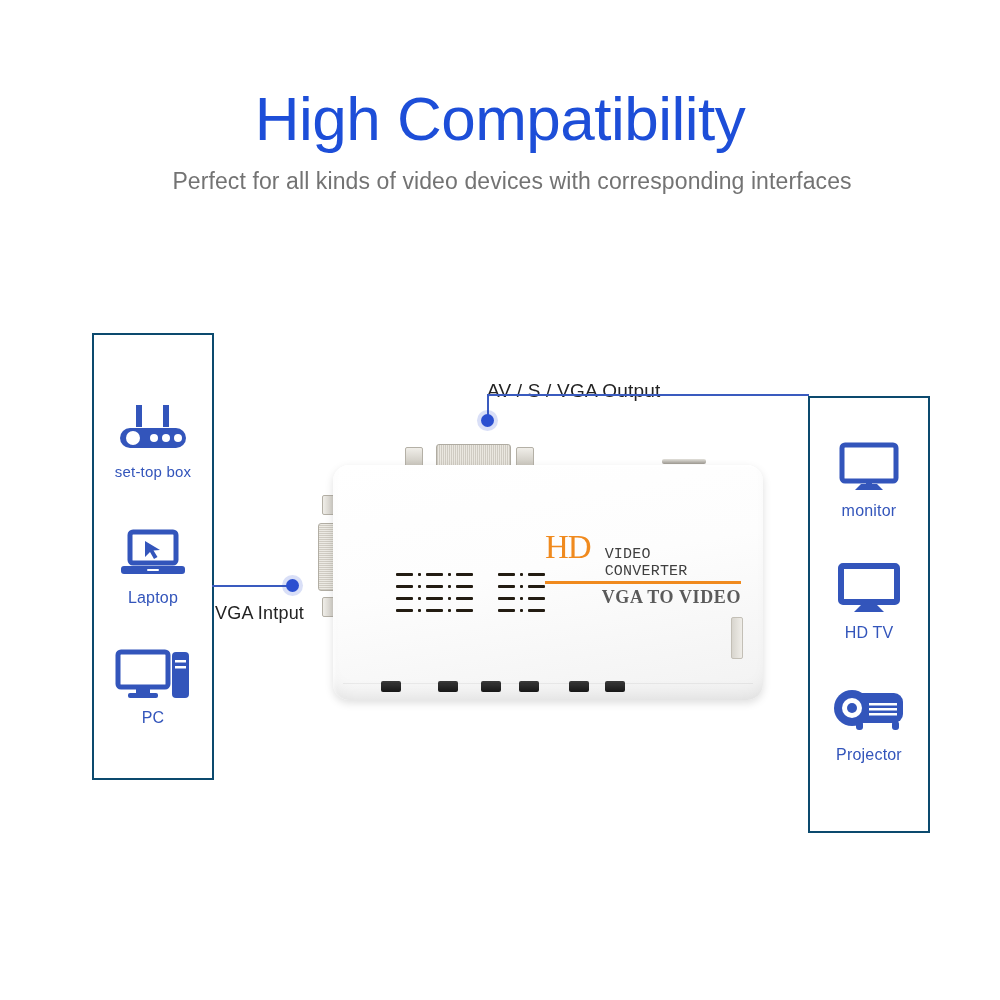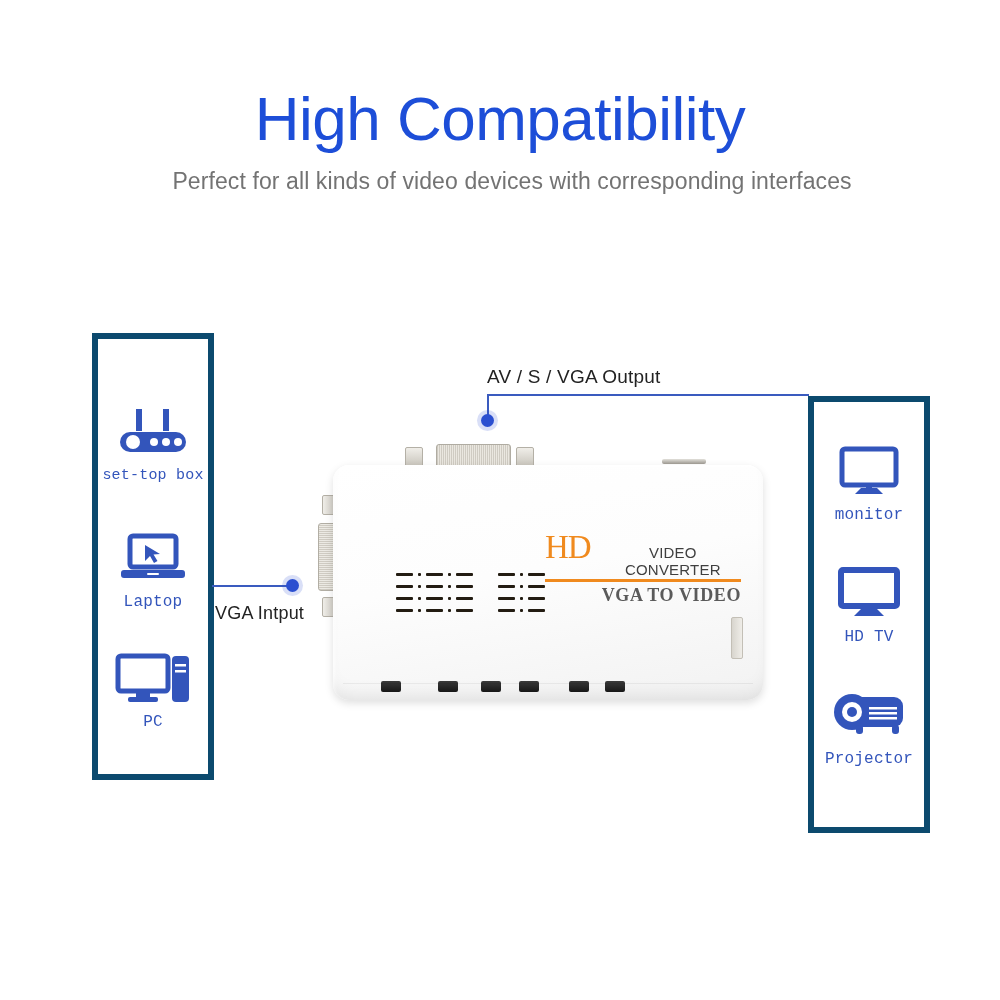--- a/index.html
+++ b/index.html
@@ -33,24 +33,23 @@
     font-size: 23px;
     font-weight: 400;
     color: #737373;
     letter-spacing: 0.1px;
     padding-left: 24px;
   }
 
   
   .panel {
     position: absolute;
-    border: 6px solid #0c4a6e;
+    border: 2px solid #0c4a6e;
     background: #ffffff;
     box-sizing: border-box;
-    font-family: Liberation Mono, monospace;
   }
   .panel-left  { left: 92px;  top: 333px; width: 122px; height: 447px; }
   .panel-right { left: 808px; top: 396px; width: 122px; height: 437px; }
 
   .dev-item {
     position: absolute;
     left: 0; right: 0;
     text-align: center;
   }
   .dev-icon {
@@ -225,26 +224,25 @@
     gap: 12px;
   }
   .brand-hd {
     font-family: "Liberation Serif", serif;
     font-size: 33px;
     line-height: 0.9;
     color: #f08a1e;
     letter-spacing: -1px;
   }
   .brand-vc {
-    font-family: Liberation Sans, sans-serif;
+    font-family: Liberation Mono, monospace;
     font-size: 15px;
     color: #3f3f3f;
     letter-spacing: 0.2px;
     margin-left: 2px;
-    text-align: center;
   }
   .brand-bar {
     height: 3px;
     background: #f08a1e;
     margin-top: 1px;
   }
   .brand-row2 {
     text-align: right;
     font-family: "Liberation Serif", serif;
     font-weight: bold;
@@ -341,21 +339,21 @@
           <rect x="40" y="23" width="28" height="2.5" fill="#ffffff"></rect>
           <rect x="40" y="28" width="28" height="2.5" fill="#ffffff"></rect>
           <rect x="27" y="36" width="7" height="9" rx="3" fill="#3355bb"></rect>
           <rect x="63" y="36" width="7" height="9" rx="3" fill="#3355bb"></rect>
         </svg>
       </div>
       <div class="dev-label">Projector</div>
     </div>
   </div>
 
-  <div class="callout-text" style="left:487px; top:366px;">AV / S / VGA Output</div>
+  <div class="callout-text" style="left:487px; top:380px;">AV / S / VGA Output</div>
   <div class="line line-v" style="left:487px; top:394px; height:26px;"></div>
   <div class="line line-h" style="left:487px; top:394px; width:322px;"></div>
   <div class="dot" style="left:481px; top:414px;"></div>
 
   <div class="line line-h" style="left:212px; top:585px; width:82px;"></div>
   <div class="dot" style="left:286px; top:579px;"></div>
   <div class="callout-text small" style="left:215px; top:603px;">VGA Intput</div>
 
   <div class="device-wrap">
 

